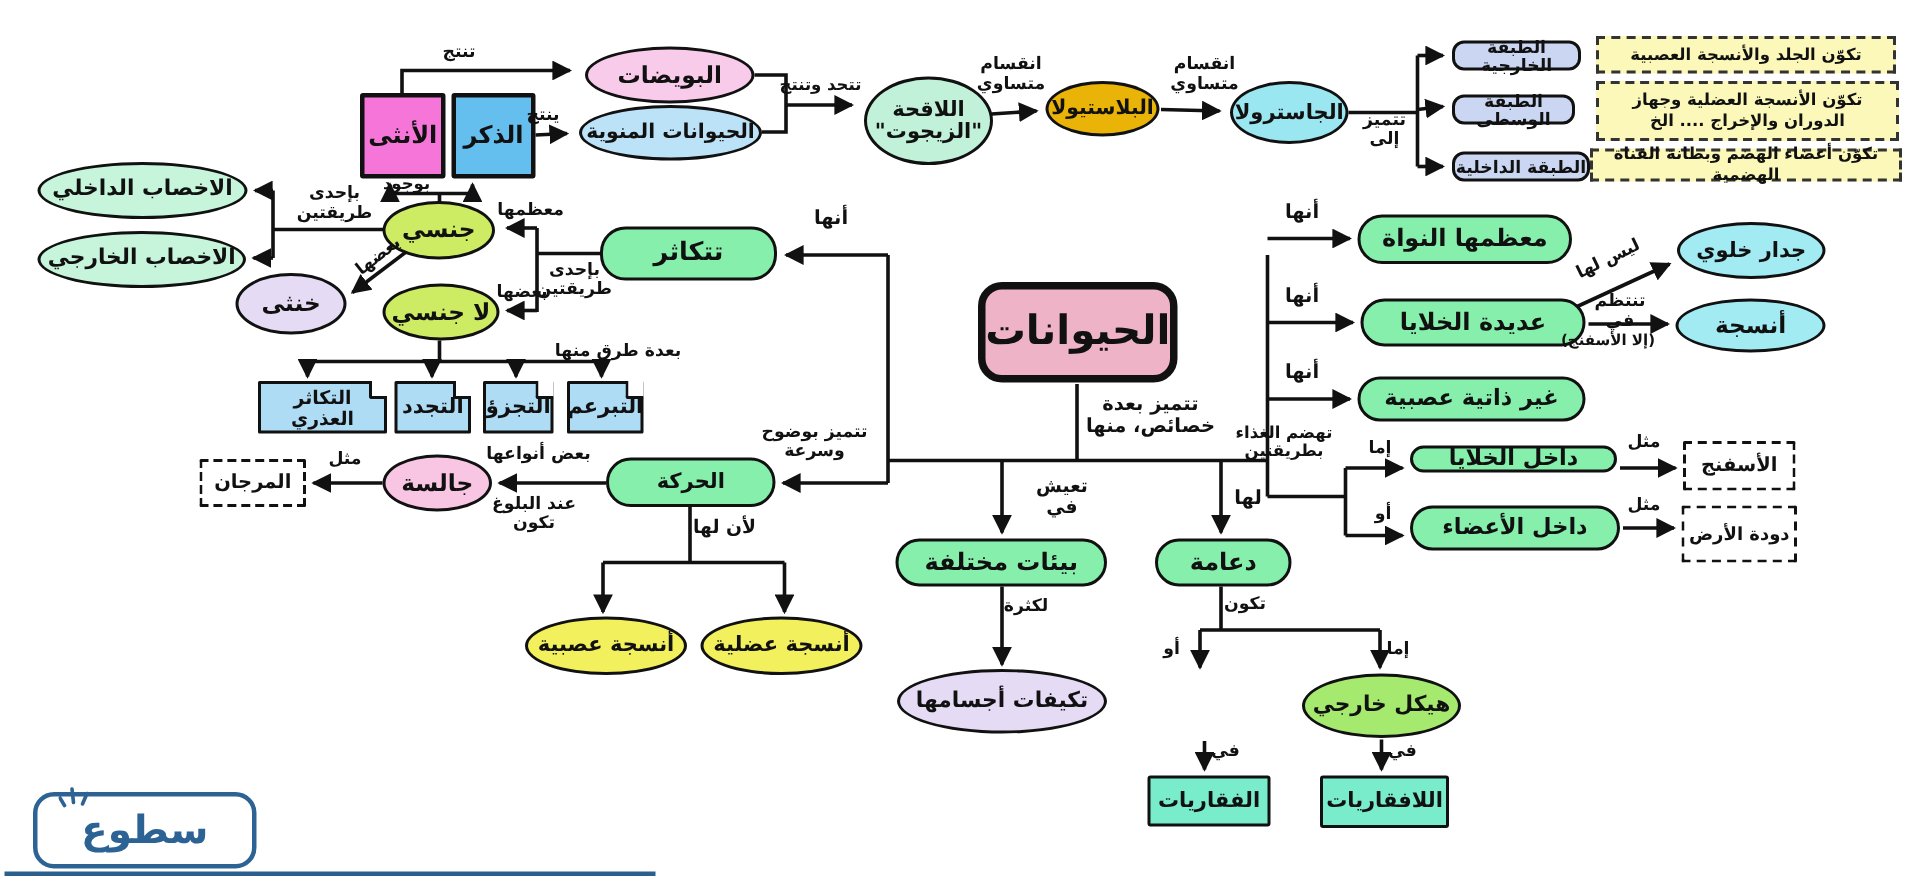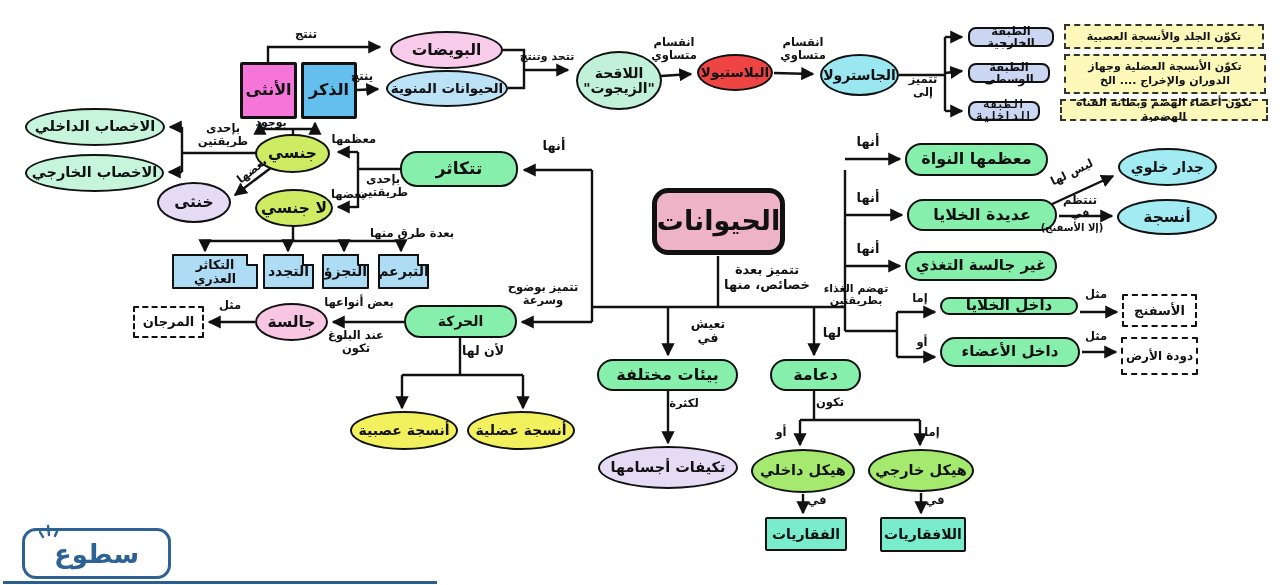--- a/index.html
+++ b/index.html
@@ -21,21 +21,21 @@
         box-sizing:border-box;direction:rtl;line-height:1.25;z-index:2;padding:1px 4px;}
   .bnote{background:#AEDCF4;border-radius:1px;font-size:14px;}
   .fold{position:absolute;top:-2px;right:-2px;width:10px;height:10px;background:#fff;
         border-bottom:2px solid #111;border-left:2px solid #111;border-radius:0 0 0 2px;}
   .elabel{position:absolute;font-weight:bold;font-size:11.5px;color:#111;text-align:center;
         direction:rtl;white-space:pre-line;line-height:1.12;z-index:3;}
   .root{border-width:5px;border-radius:16px;font-size:27px;}
   
   .c-femalebox{background:#F576D8;} .c-malebox{background:#64BEEE;}
   .c-pinkegg{background:#F7CBE9;}  .c-bluesperm{background:#BCE2F8;}
-  .c-mint{background:#C2F1DA;}     .c-yellow{background:#ef4444;}
+  .c-mint{background:#C2F1DA;}     .c-yellow{background:#eab308;}
   .c-cyan{background:#9BE7F1;}     .c-peri{background:#CBD7F2;}
   .c-mintgreen{background:#C6F5DB;}.c-yg{background:#CEEB64;}
   .c-lav{background:#E5DBF5;}      .c-wheat{background:#86efac;}
   .c-rootpink{background:#EFB3C7;} .c-pink2{background:#F8C6E3;}
   .c-yellow2{background:#F3F05E;}  .c-cyan2{background:#A2EBF3;}
   .c-green{background:#A5E96F;}    .c-turq{background:#79EDCB;}
   #logo{position:absolute;left:22px;top:528px;width:143px;height:45px;border:3px solid #2C6294;
         border-radius:14px;background:#fff;display:flex;align-items:center;justify-content:center;
         color:#2C6294;font-weight:bold;font-size:26px;z-index:4;}
   #logo .rays{position:absolute;left:14px;top:-7px;}
@@ -116,21 +116,21 @@
   <div class="node sq c-femalebox" style="left:240px;top:62px;width:57px;height:57px;">الأنثى</div>
   <div class="node sq c-malebox" style="left:301px;top:62px;width:56px;height:57px;">الذكر</div>
   <div class="node ellipse c-pinkegg" style="left:390px;top:31px;width:113px;height:38px;">البويضات</div>
   <div class="node ellipse c-bluesperm" style="left:386px;top:70px;width:122px;height:37px;font-size:13.5px;">الحيوانات المنوية</div>
   <div class="node ellipse c-mint" style="left:576px;top:51px;width:86px;height:59px;font-size:14px;">اللاقحة
 "الزيجوت"</div>
   <div class="node ellipse c-yellow" style="left:697px;top:54px;width:76px;height:37px;font-size:13.5px;">البلاستيولا</div>
   <div class="node ellipse c-cyan" style="left:820px;top:54px;width:79px;height:42px;font-size:14px;">الجاسترولا</div>
   <div class="node roundbox c-peri" style="left:968px;top:27px;width:86px;height:20px;">الطبقة الخارجية</div>
   <div class="node roundbox c-peri" style="left:968px;top:63px;width:82px;height:20px;">الطبقة الوسطى</div>
-  <div class="node roundbox c-peri" style="left:968px;top:101px;width:72px;height:20px;font-family:Liberation Mono, monospace;">الطبقة الداخلية</div>
+  <div class="node roundbox c-peri" style="left:968px;top:101px;width:92px;height:20px;">الطبقة الداخلية</div>
   <div class="ynote" style="left:1064px;top:24px;width:200px;height:25px;">تكوّن الجلد والأنسجة العصبية</div>
   <div class="ynote" style="left:1064px;top:54px;width:202px;height:40px;">تكوّن الأنسجة العضلية وجهاز الدوران والإخراج .... الخ</div>
   <div class="ynote" style="left:1060px;top:99px;width:208px;height:22px;">تكوّن أعضاء الهضم وبطانة القناة الهضمية</div>
 
   <div class="node ellipse c-mintgreen" style="left:25px;top:108px;width:140px;height:38px;font-size:14.5px;">الاخصاب الداخلي</div>
   <div class="node ellipse c-mintgreen" style="left:25px;top:154px;width:139px;height:38px;font-size:14.5px;">الاخصاب الخارجي</div>
   <div class="node ellipse c-yg" style="left:255px;top:134px;width:75px;height:39px;">جنسي</div>
   <div class="node ellipse c-yg" style="left:255px;top:189px;width:78px;height:38px;">لا جنسي</div>
   <div class="node ellipse c-lav" style="left:157px;top:182px;width:74px;height:41px;">خنثى</div>
   <div class="node pill c-wheat" style="left:400px;top:151px;width:118px;height:36px;font-size:17px;">تتكاثر</div>
@@ -142,39 +142,38 @@
     <span class="fold"></span></div>
   <div class="node bnote" style="left:263px;top:254px;width:51px;height:35px;">
     <span>التجدد</span>
     <span class="fold"></span></div>
   <div class="node bnote" style="left:172px;top:254px;width:86px;height:35px;font-size:12.5px;">
     <span>التكاثر العذري</span>
     <span class="fold"></span></div>
 
   <div class="node pill c-wheat" style="left:905px;top:143px;width:143px;height:33px;font-size:16px;">معظمها النواة</div>
   <div class="node pill c-wheat" style="left:907px;top:199px;width:150px;height:32px;font-size:16px;">عديدة الخلايا</div>
-  <div class="node pill c-wheat" style="left:905px;top:251px;width:152px;height:30px;font-size:15px;">غير جالسة التغذي</div>
+  <div class="node pill c-wheat" style="left:905px;top:251px;width:152px;height:30px;font-size:15px;">غير ذاتية عصبية</div>
   <div class="node ellipse c-cyan2" style="left:1118px;top:148px;width:99px;height:38px;font-size:14px;">جدار خلوي</div>
   <div class="node ellipse c-cyan2" style="left:1117px;top:199px;width:100px;height:36px;">أنسجة</div>
   <div class="node pill c-wheat" style="left:940px;top:297px;width:138px;height:18px;font-size:15px;">داخل الخلايا</div>
   <div class="node pill c-wheat" style="left:940px;top:337px;width:140px;height:30px;font-size:15px;">داخل الأعضاء</div>
   <div class="node dashedbox" style="left:1122px;top:294px;width:75px;height:33px;">الأسفنج</div>
   <div class="node dashedbox" style="left:1121px;top:337px;width:77px;height:38px;font-size:12px;">دودة الأرض</div>
 
   <div class="node pill c-wheat" style="left:404px;top:305px;width:113px;height:33px;font-size:14px;">الحركة</div>
   <div class="node ellipse c-pink2" style="left:255px;top:303px;width:73px;height:38px;">جالسة</div>
   <div class="node dashedbox" style="left:133px;top:306px;width:71px;height:32px;">المرجان</div>
   <div class="node ellipse c-yellow2" style="left:350px;top:411px;width:108px;height:39px;font-size:14px;">أنسجة عصبية</div>
   <div class="node ellipse c-yellow2" style="left:467px;top:411px;width:108px;height:39px;font-size:14px;">أنسجة عضلية</div>
 
   <div class="node pill c-wheat" style="left:597px;top:359px;width:141px;height:32px;font-size:16px;">بيئات مختلفة</div>
   <div class="node ellipse c-lav" style="left:598px;top:446px;width:140px;height:43px;font-size:14.5px;">تكيفات أجسامها</div>
 
   <div class="node pill c-wheat" style="left:770px;top:359px;width:91px;height:32px;font-size:16px;">دعامة</div>
-  <div class="node ellipse c-green" style="left:751px;top:449px;width:104px;height:44px;font-size:14.5px;">هيكل داخلي</div>
   <div class="node ellipse c-green" style="left:868px;top:449px;width:106px;height:43px;font-size:14.5px;">هيكل خارجي</div>
   <div class="node rect c-turq" style="left:765px;top:517px;width:82px;height:34px;font-size:14px;">الفقاريات</div>
   <div class="node rect c-turq" style="left:880px;top:517px;width:86px;height:35px;font-size:14px;">اللافقاريات</div>
 
   <div class="elabel" style="left:286px;top:28px;width:40px;">تنتج</div>
   <div class="elabel" style="left:344px;top:70px;width:36px;">ينتج</div>
   <div class="elabel" style="left:518px;top:51px;width:58px;font-size:11px;">تتحد وتنتج</div>
   <div class="elabel" style="left:650px;top:36px;width:48px;">انقسام
 متساوي</div>
   <div class="elabel" style="left:779px;top:36px;width:48px;">انقسام

